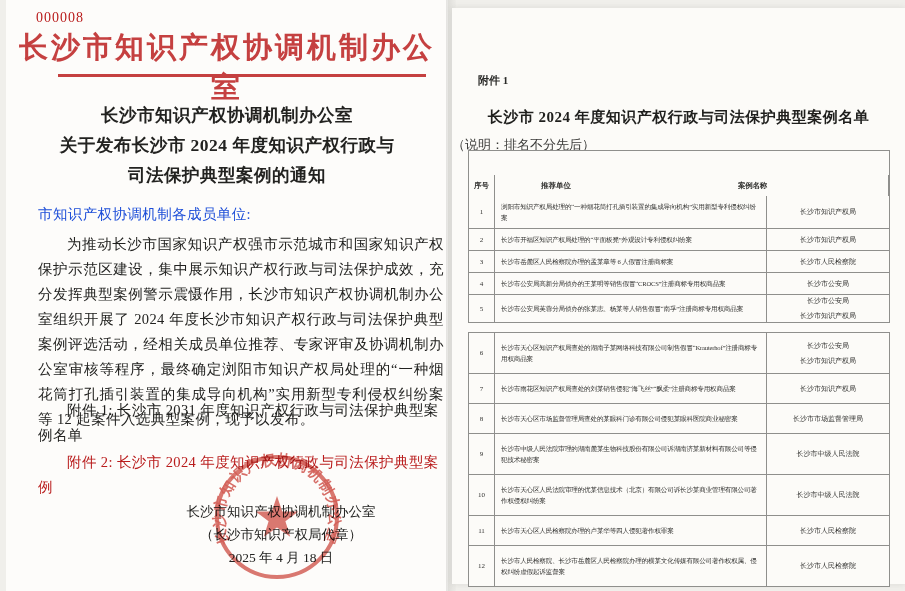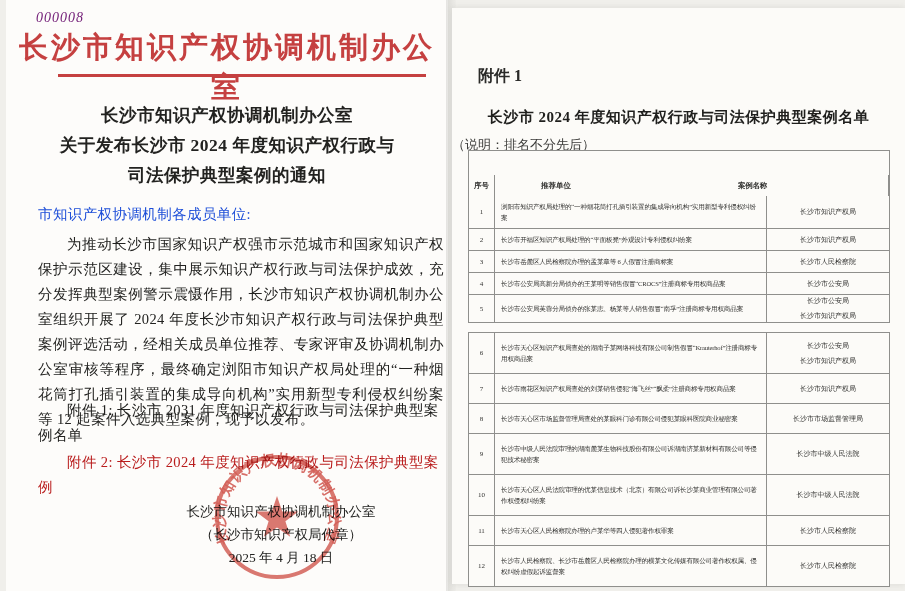--- a/index.html
+++ b/index.html
@@ -17,21 +17,21 @@
   .page-left {
     position:absolute; left:6px; top:0; width:442px; height:591px;
     background:#fdfcfa;
   }
   .page-divider {
     position:absolute; left:446px; top:0; width:10px; height:591px;
     background:linear-gradient(90deg, rgba(120,120,115,0.18), rgba(120,120,115,0.02));
   }
   .doc-number {
     position:absolute; left:30px; top:10px;
-    font-size:14px; letter-spacing:1px; color:#701a75;font-style:italic;
+    font-size:14px; letter-spacing:1px; color:#b91c1c;
   }
   .letterhead {
     position:absolute; left:0; top:28px; width:100%;
     text-align:center; font-weight:bold; font-size:29px;
     letter-spacing:3px; color:#c54040;
   }
   .letterhead-rule {
     position:absolute; left:52px; top:74px; width:368px; height:3px;
     background:#c54040;
   }
@@ -69,22 +69,22 @@
     mix-blend-mode:multiply; opacity:0.88;
   }
 
   
   .page-right {
     position:absolute; left:452px; top:8px; width:453px; height:576px;
     background:#fcfbf8;
     box-shadow:0 0 6px rgba(100,100,95,0.15);
   }
   .attach-label {
-    position:absolute; left:26px; top:58px;
-    font-size:16px; font-weight:bold; color:#2a2a28;
+    position:absolute; left:26px; top:65px;
+    font-size:11px; font-weight:bold; color:#2a2a28;
   }
   .table-title {
     position:absolute; left:0; top:100px; width:100%;
     text-align:center; font-weight:bold; font-size:15px;
     letter-spacing:0.5px; color:#1f1f1d;
   }
   .table-note {
     position:absolute; left:0; top:128px; width:100%;
     text-align:left; font-size:13px; color:#3a3a38;
   }

